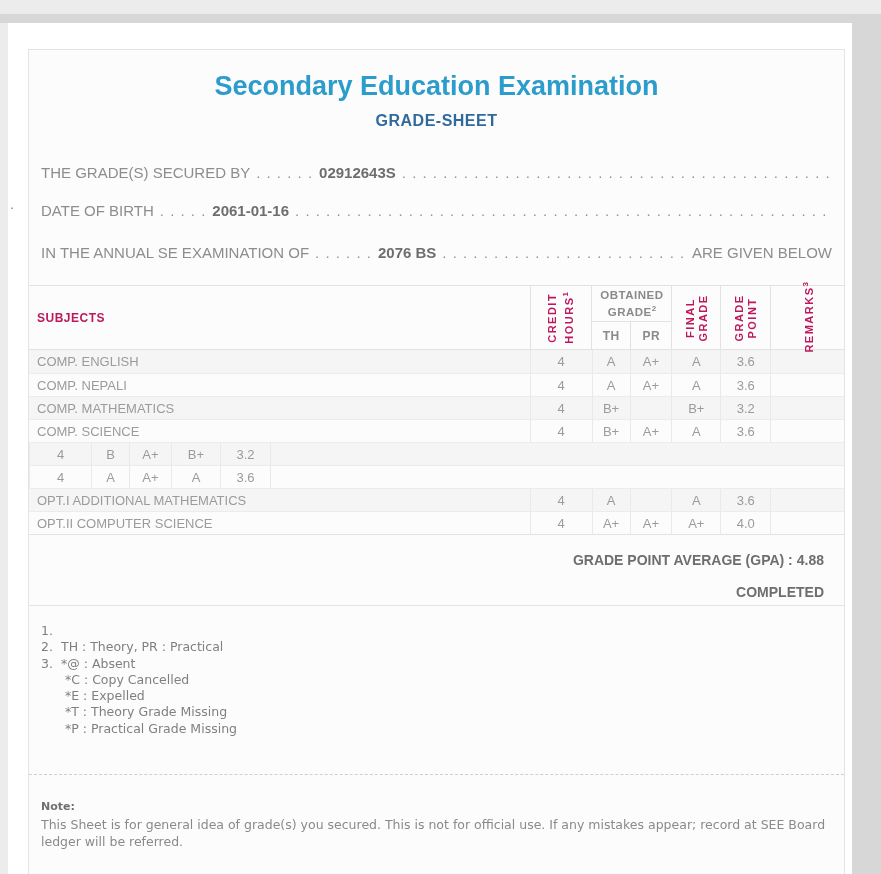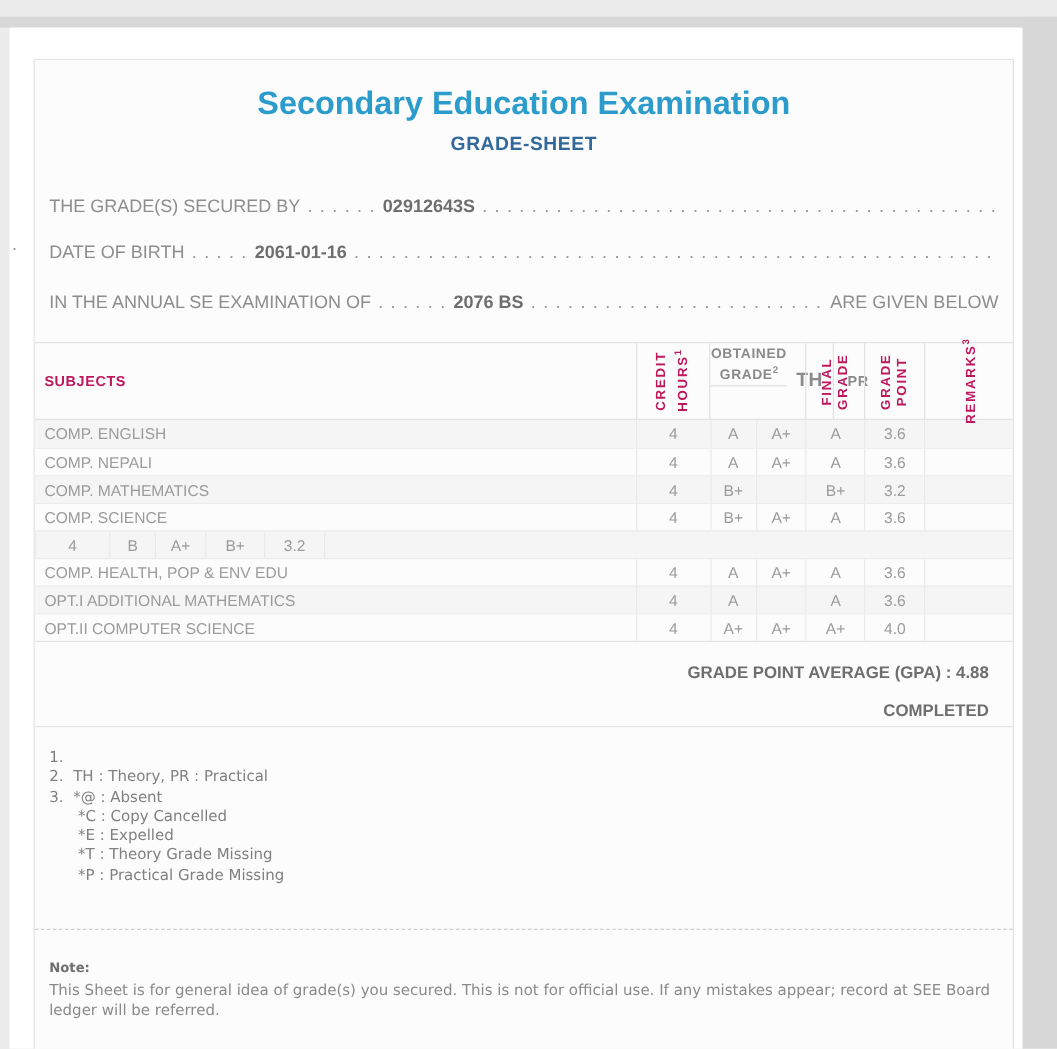--- a/index.html
+++ b/index.html
@@ -34,27 +34,27 @@
   .gtable{margin:25px -12px 0;border-top:1px solid #e2e2e2;border-bottom:1px solid #e3e3e3;}
   .thead{display:flex;height:64px;border-bottom:1px solid #e2e2e2;}
   .hc{display:flex;align-items:center;justify-content:center;
       font-weight:bold;color:#be185d;}
   .hc.sub{width:502px;justify-content:flex-start;padding-left:8px;
           font-size:12px;letter-spacing:.5px;}
   .hc.credit{width:62px;border-left:1px solid #e2e2e2;}
   .hc.final{width:49px;border-left:1px solid #e2e2e2;}
   .hc.gp{width:50px;border-left:1px solid #e2e2e2;}
   .hc.rem{width:74px;border-left:1px solid #e2e2e2;}
-  .obt{width:80px;border-left:1px solid #e2e2e2;display:flex;flex-direction:row;}
+  .obt{width:80px;border-left:1px solid #e2e2e2;display:flex;flex-direction:column;}
   .obt-top{height:36px;border-bottom:1px solid #e2e2e2;display:flex;flex-direction:column;
            align-items:center;justify-content:center;font-weight:bold;color:#8a8a8a;
            font-size:11.5px;line-height:14px;letter-spacing:.5px;}
   .obt-bottom{flex:1;display:flex;}
   .obt-bottom .thc{width:38px;display:flex;align-items:center;justify-content:center;
-                   font-weight:bold;color:#8a8a8a;font-size:16px;letter-spacing:.5px;}
+                   font-weight:bold;color:#8a8a8a;font-size:12px;letter-spacing:.5px;}
   .obt-bottom .prc{width:42px;border-left:1px solid #e2e2e2;display:flex;align-items:center;
                    justify-content:center;font-weight:bold;color:#8a8a8a;font-size:12px;
                    letter-spacing:.5px;}
   .rot{transform:rotate(-90deg);text-align:center;font-size:11px;line-height:13px;
        letter-spacing:1.5px;white-space:nowrap;}
   sup{font-size:8px;letter-spacing:0;}
 
   .trow{display:flex;height:23px;align-items:stretch;border-top:1px solid #ececec;
         font-size:13px;color:#9b9b9b;}
   .trow:first-child{border-top:none;}
@@ -197,21 +197,20 @@
           </div>
           <div class="trow">
             <div class="td credit">4</div>
             <div class="td th">B</div>
             <div class="td pr">A+</div>
             <div class="td final">B+</div>
             <div class="td gp">3.2</div>
             <div class="td rem"></div>
           </div>
           <div class="trow">
-            <div class="td sub">COMP. HEALTH, POP &amp; ENV EDU</div>
             <div class="td credit">4</div>
             <div class="td th">A</div>
             <div class="td pr">A+</div>
             <div class="td final">A</div>
             <div class="td gp">3.6</div>
             <div class="td rem"></div>
           </div>
           <div class="trow">
             <div class="td sub">OPT.I ADDITIONAL MATHEMATICS</div>
             <div class="td credit">4</div>

